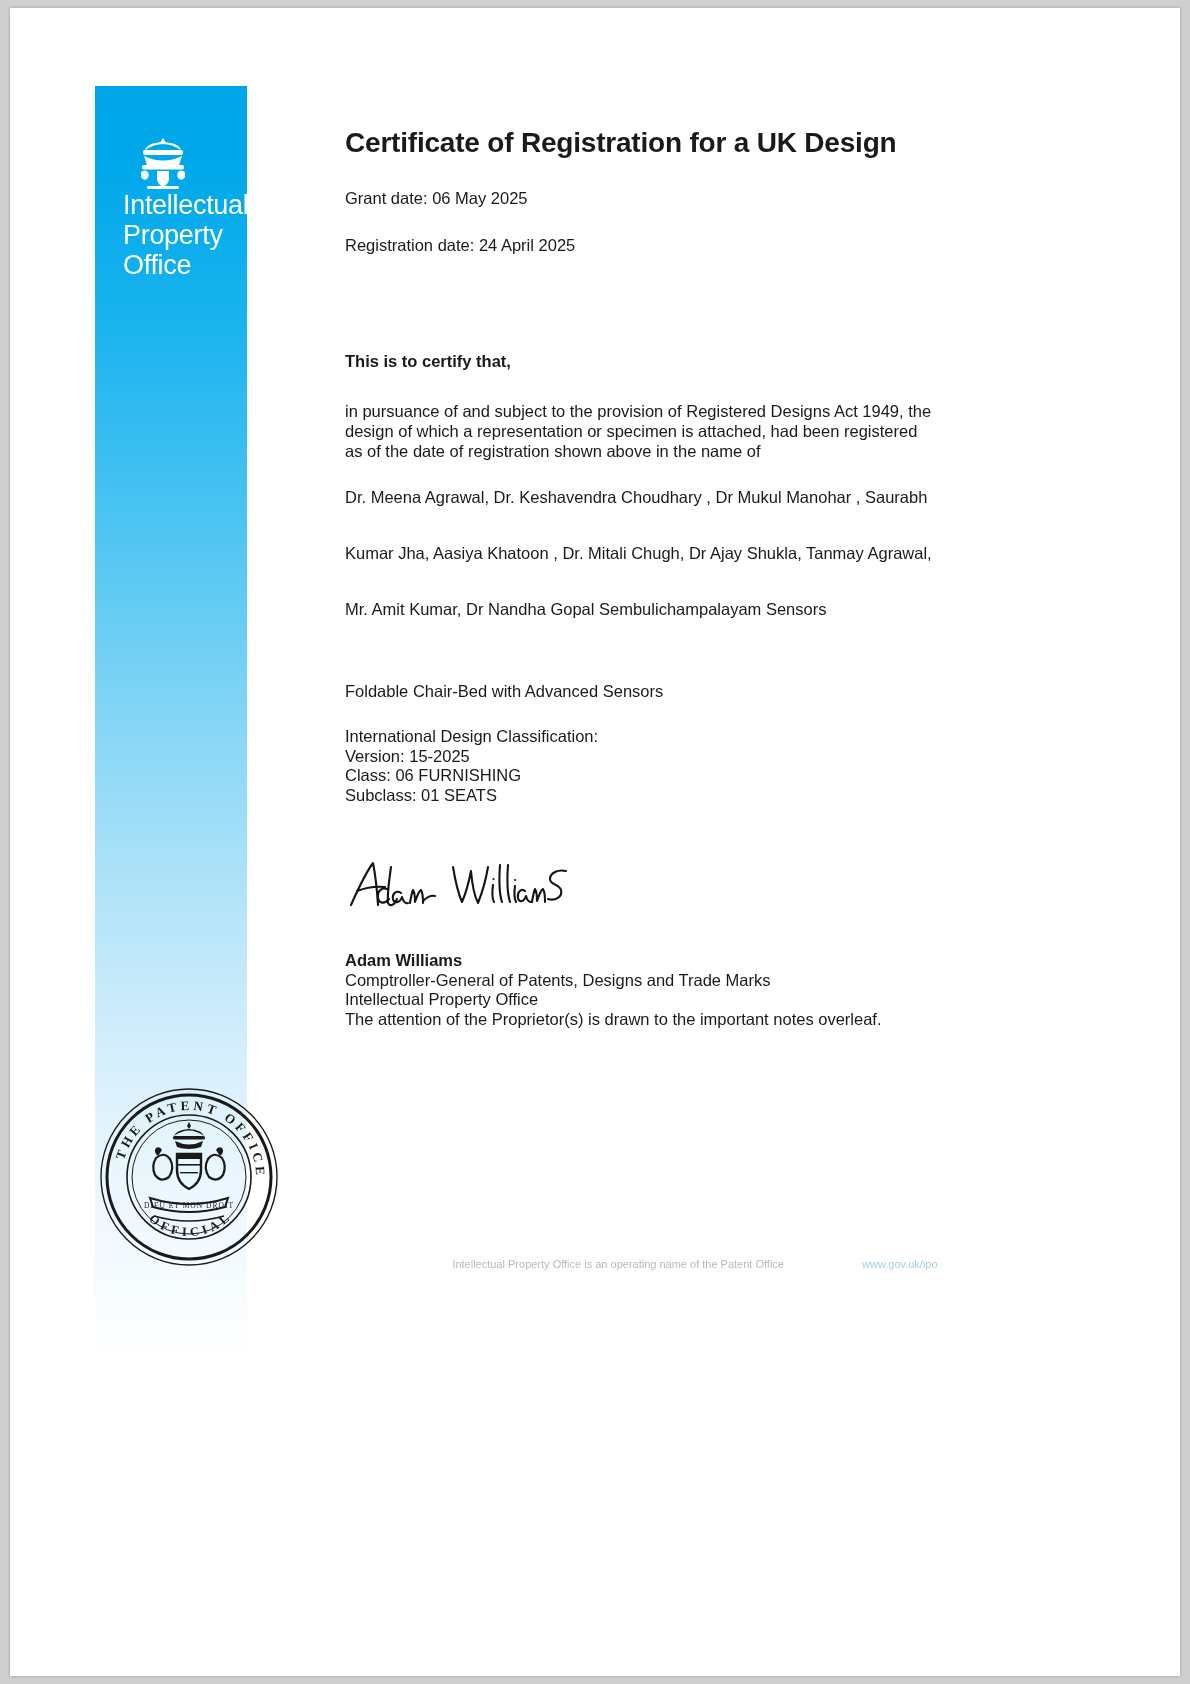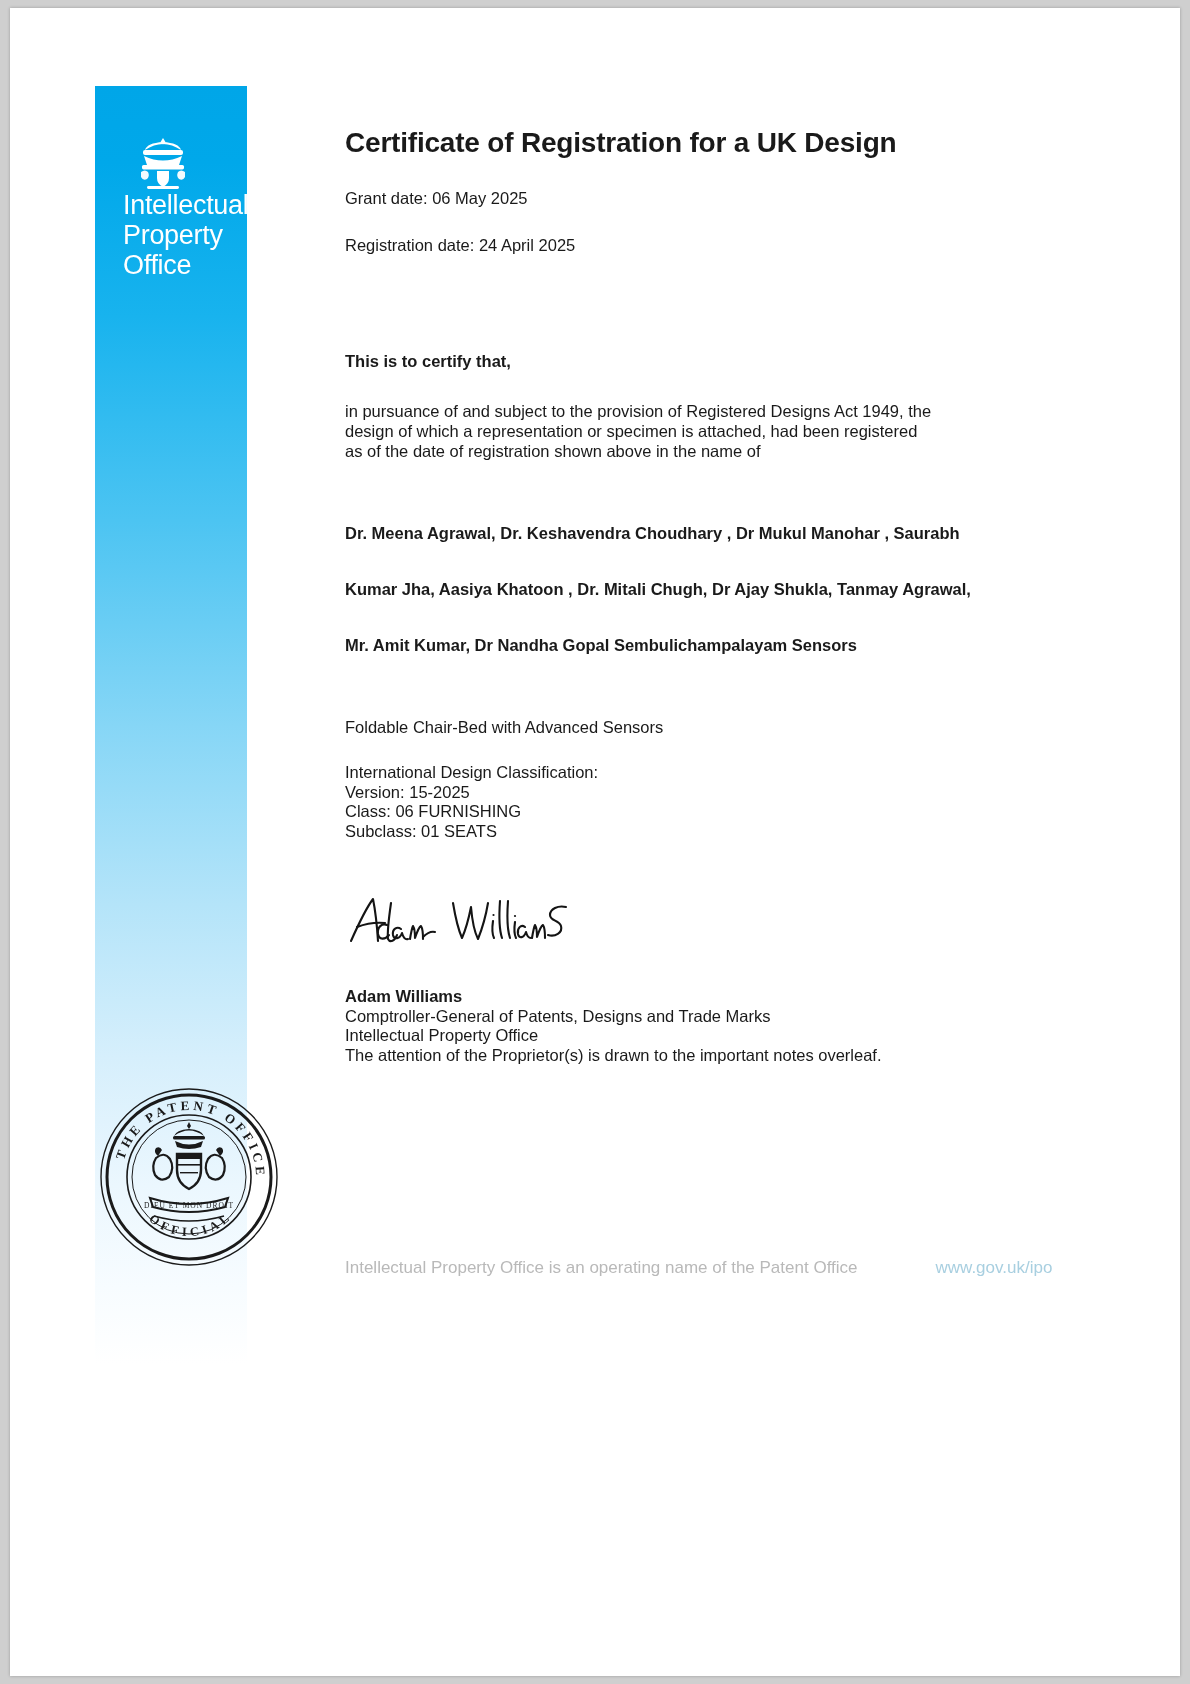--- a/index.html
+++ b/index.html
@@ -110,22 +110,21 @@
   }
 
   .pursuance {
     font-size: 16.5px;
     line-height: 20px;
     margin-bottom: 0;
   }
   .pursuance div { white-space: nowrap; }
 
   .owners {
-    margin-top: 62px;
-    font-weight: bold;
+    margin-top: 26px;
   }
   .owner-line {
     font-size: 16.5px;
     line-height: 20px;
     margin-bottom: 36px;
     white-space: nowrap;
   }
 
   .respect-line {
     font-size: 16.5px;
@@ -162,24 +161,25 @@
   }
   .signer .signer-name { font-weight: bold; }
   .signer div { white-space: nowrap; }
 
   
   .footer {
     position: absolute;
     left: 335px;
     top: 1250px;
     width: 700px;
-    font-size: 17px;
+    font-size: 11px;
     color: #b9b9b9;
     display: flex;
     align-items: baseline;
+    justify-content: center;
   }
   .footer-note { flex: 0 0 auto; }
   .footer-link {
     margin-left: 78px;
     color: #a8cfe0;
     text-decoration: none;
   }
 </style>
 </head>
 <body>

